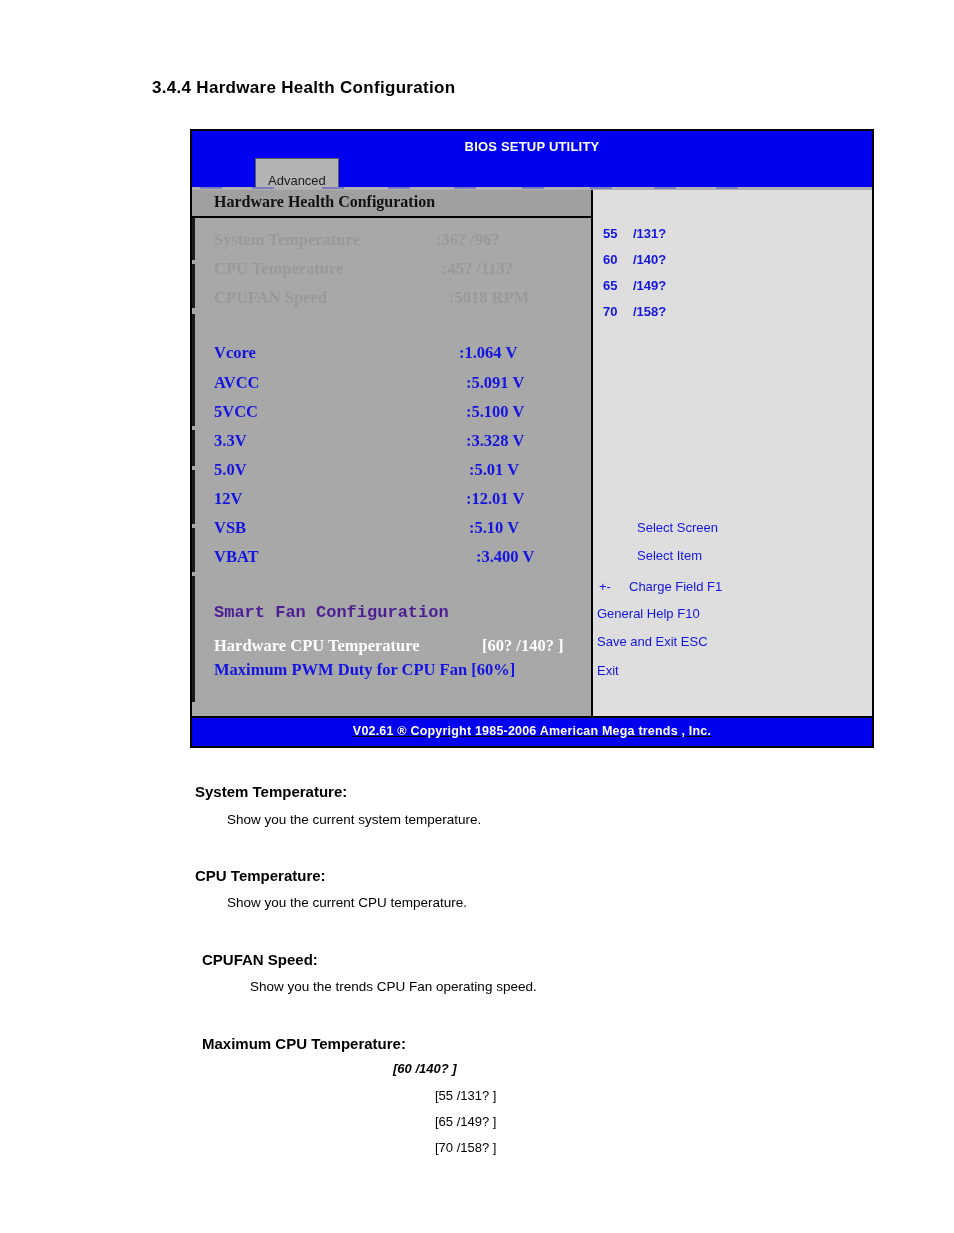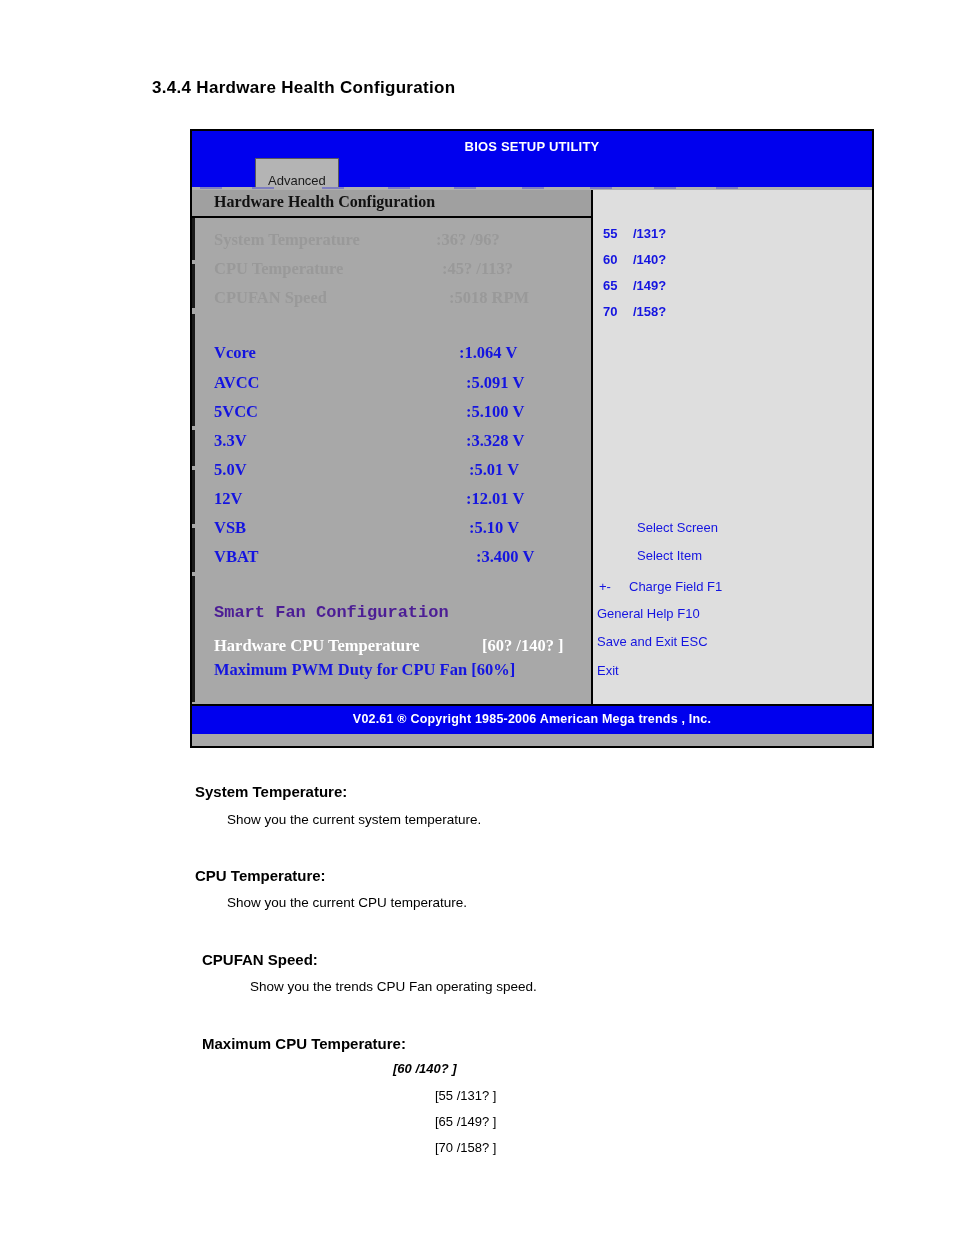--- a/index.html
+++ b/index.html
@@ -195,25 +195,26 @@
     position: absolute;
     font-size: 13px;
     color: #1414e0;
     white-space: nowrap;
   }
 
   .bios-footer {
     position: absolute;
     left: 0;
     right: 0;
-    bottom: 12px;
+    bottom: 0;
     height: 30px;
     background: #0000ee;
     border-top: 2px solid #000000;
     box-sizing: border-box;
+    text-decoration: underline;
   }
   .bios-footer span {
     display: block;
     text-align: center;
     margin-top: 6px;
     color: #ffffff;
     font-size: 12.5px;
     font-weight: bold;
     letter-spacing: 0.2px;
   }

